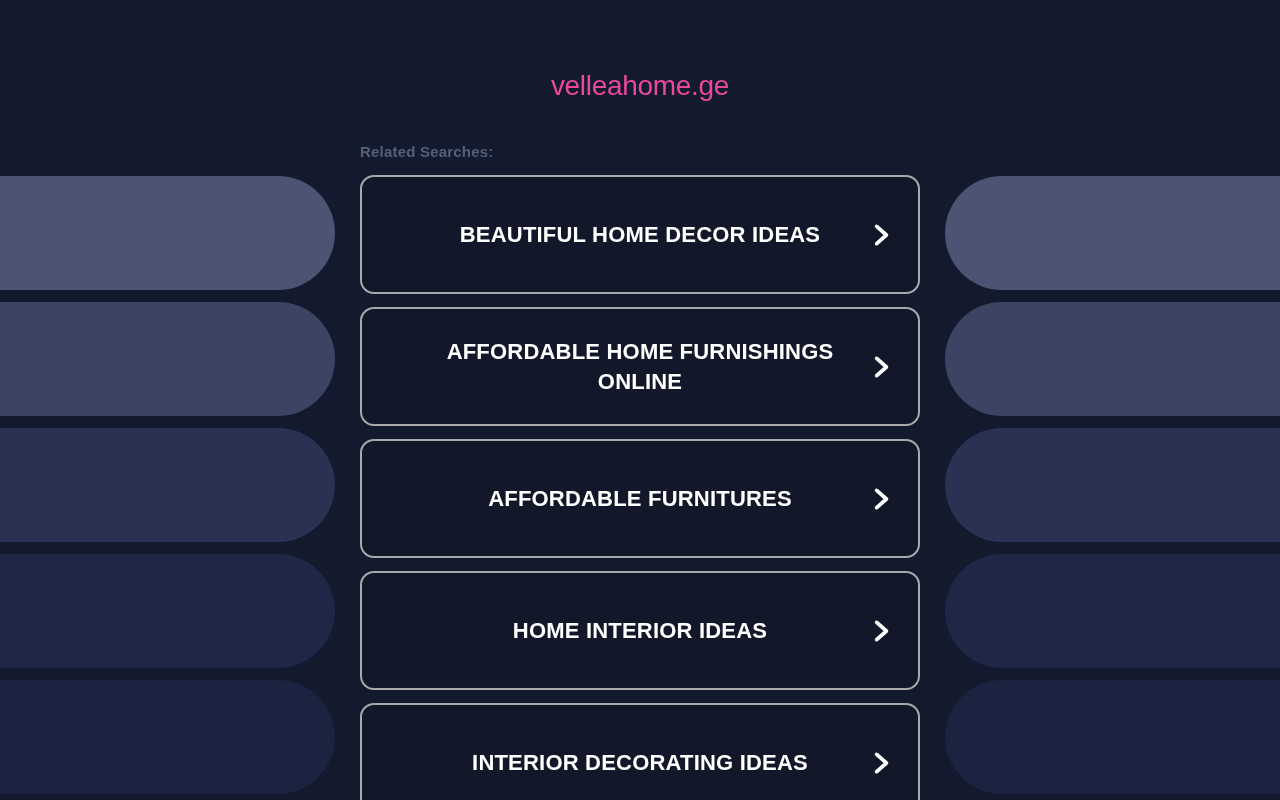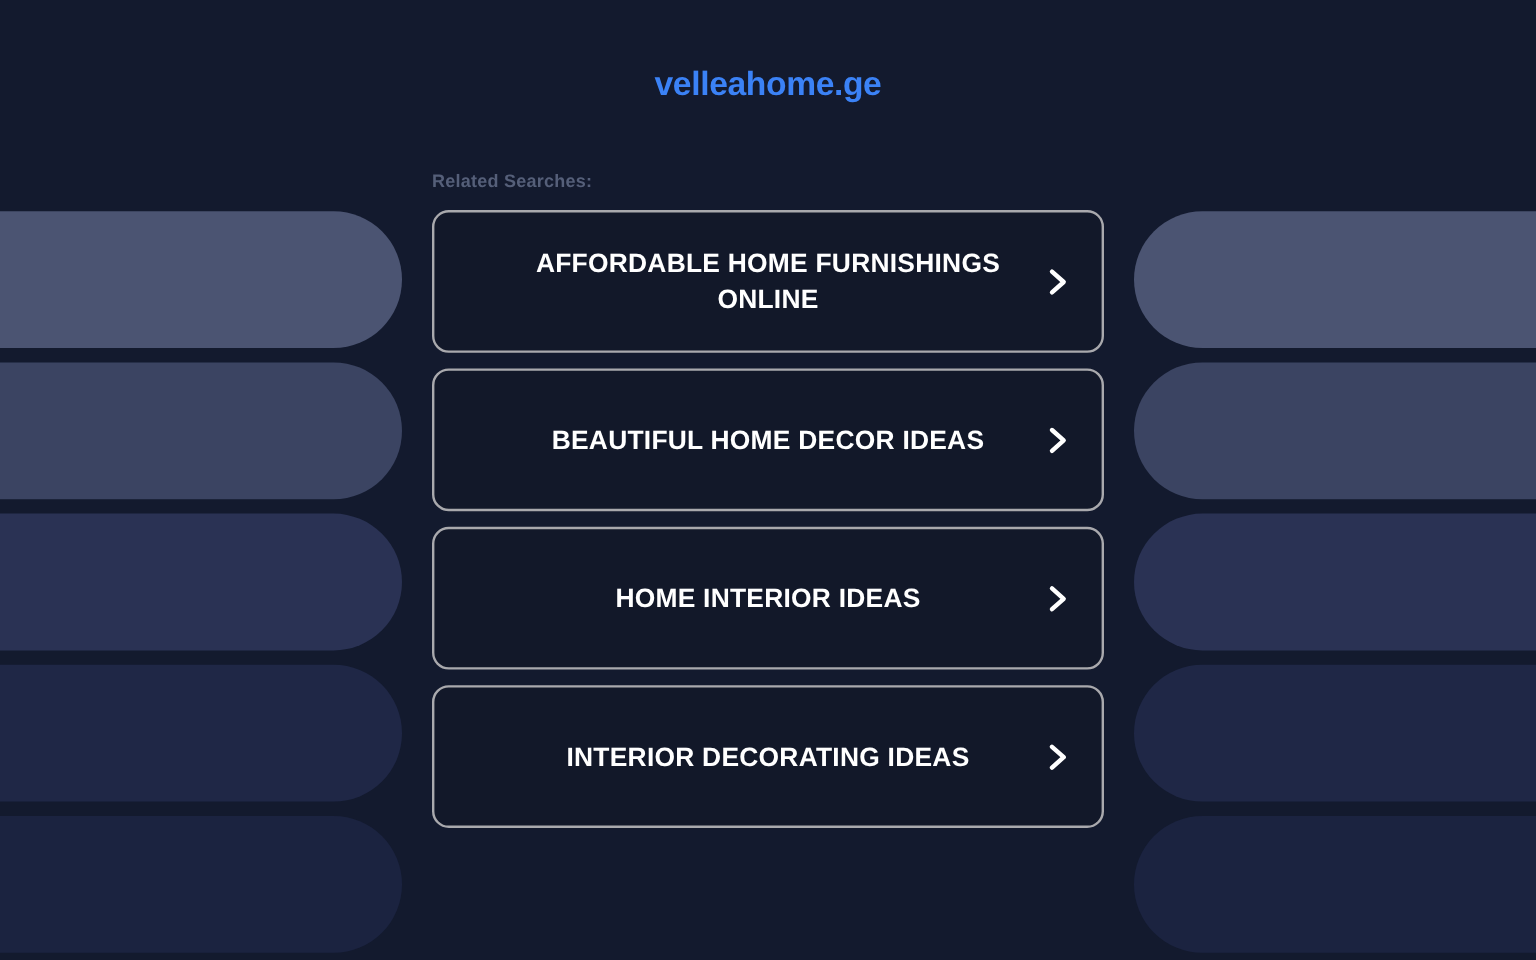--- a/index.html
+++ b/index.html
@@ -36,26 +36,26 @@
   .pill.right { right:-290px; width:625px; }
 
   
   .content {
     position:relative;
     z-index:2;
     width:1280px; height:800px;
   }
   .site-title {
     position:absolute;
-    top:54px; left:0; width:1280px;
+    top:70px; left:0; width:1280px;
     text-align:center;
     font-size:28px;
-    font-weight:bold;
+    font-weight:normal;
     letter-spacing:-0.3px;
-    color:#3b82f6;
+    color:#ec4899;
   }
   .related-label {
     position:absolute;
     top:143px; left:360px;
     font-size:15px;
     font-weight:bold;
     letter-spacing:0.2px;
     color:#555f79;
   }
   .btn-list {
@@ -145,27 +145,33 @@
     </div>
 
   <div class="content">
 
     <div class="site-title">velleahome.ge</div>
 
     <div class="related-label">Related Searches:</div>
 
     <div class="btn-list" id="btn-list">
         <div class="search-btn" style="border-color: rgb(169, 169, 173); background: rgb(18, 24, 41);">
+          <div class="btn-label">BEAUTIFUL HOME DECOR IDEAS</div>
+          <svg class="chevron" viewBox="0 0 24 24">
+            <path d="M8 4 L17 12 L8 20" fill="none" stroke="#ffffff" stroke-width="3.4" stroke-linecap="round" stroke-linejoin="round"></path>
+          </svg>
+        </div>
+        <div class="search-btn" style="border-color: rgb(169, 169, 173); background: rgb(18, 24, 41);">
           <div class="btn-label">AFFORDABLE HOME FURNISHINGS ONLINE</div>
           <svg class="chevron" viewBox="0 0 24 24">
             <path d="M8 4 L17 12 L8 20" fill="none" stroke="#ffffff" stroke-width="3.4" stroke-linecap="round" stroke-linejoin="round"></path>
           </svg>
         </div>
         <div class="search-btn" style="border-color: rgb(169, 169, 173); background: rgb(18, 24, 41);">
-          <div class="btn-label">BEAUTIFUL HOME DECOR IDEAS</div>
+          <div class="btn-label">AFFORDABLE FURNITURES</div>
           <svg class="chevron" viewBox="0 0 24 24">
             <path d="M8 4 L17 12 L8 20" fill="none" stroke="#ffffff" stroke-width="3.4" stroke-linecap="round" stroke-linejoin="round"></path>
           </svg>
         </div>
         <div class="search-btn" style="border-color: rgb(169, 169, 173); background: rgb(18, 24, 41);">
           <div class="btn-label">HOME INTERIOR IDEAS</div>
           <svg class="chevron" viewBox="0 0 24 24">
             <path d="M8 4 L17 12 L8 20" fill="none" stroke="#ffffff" stroke-width="3.4" stroke-linecap="round" stroke-linejoin="round"></path>
           </svg>
         </div>

